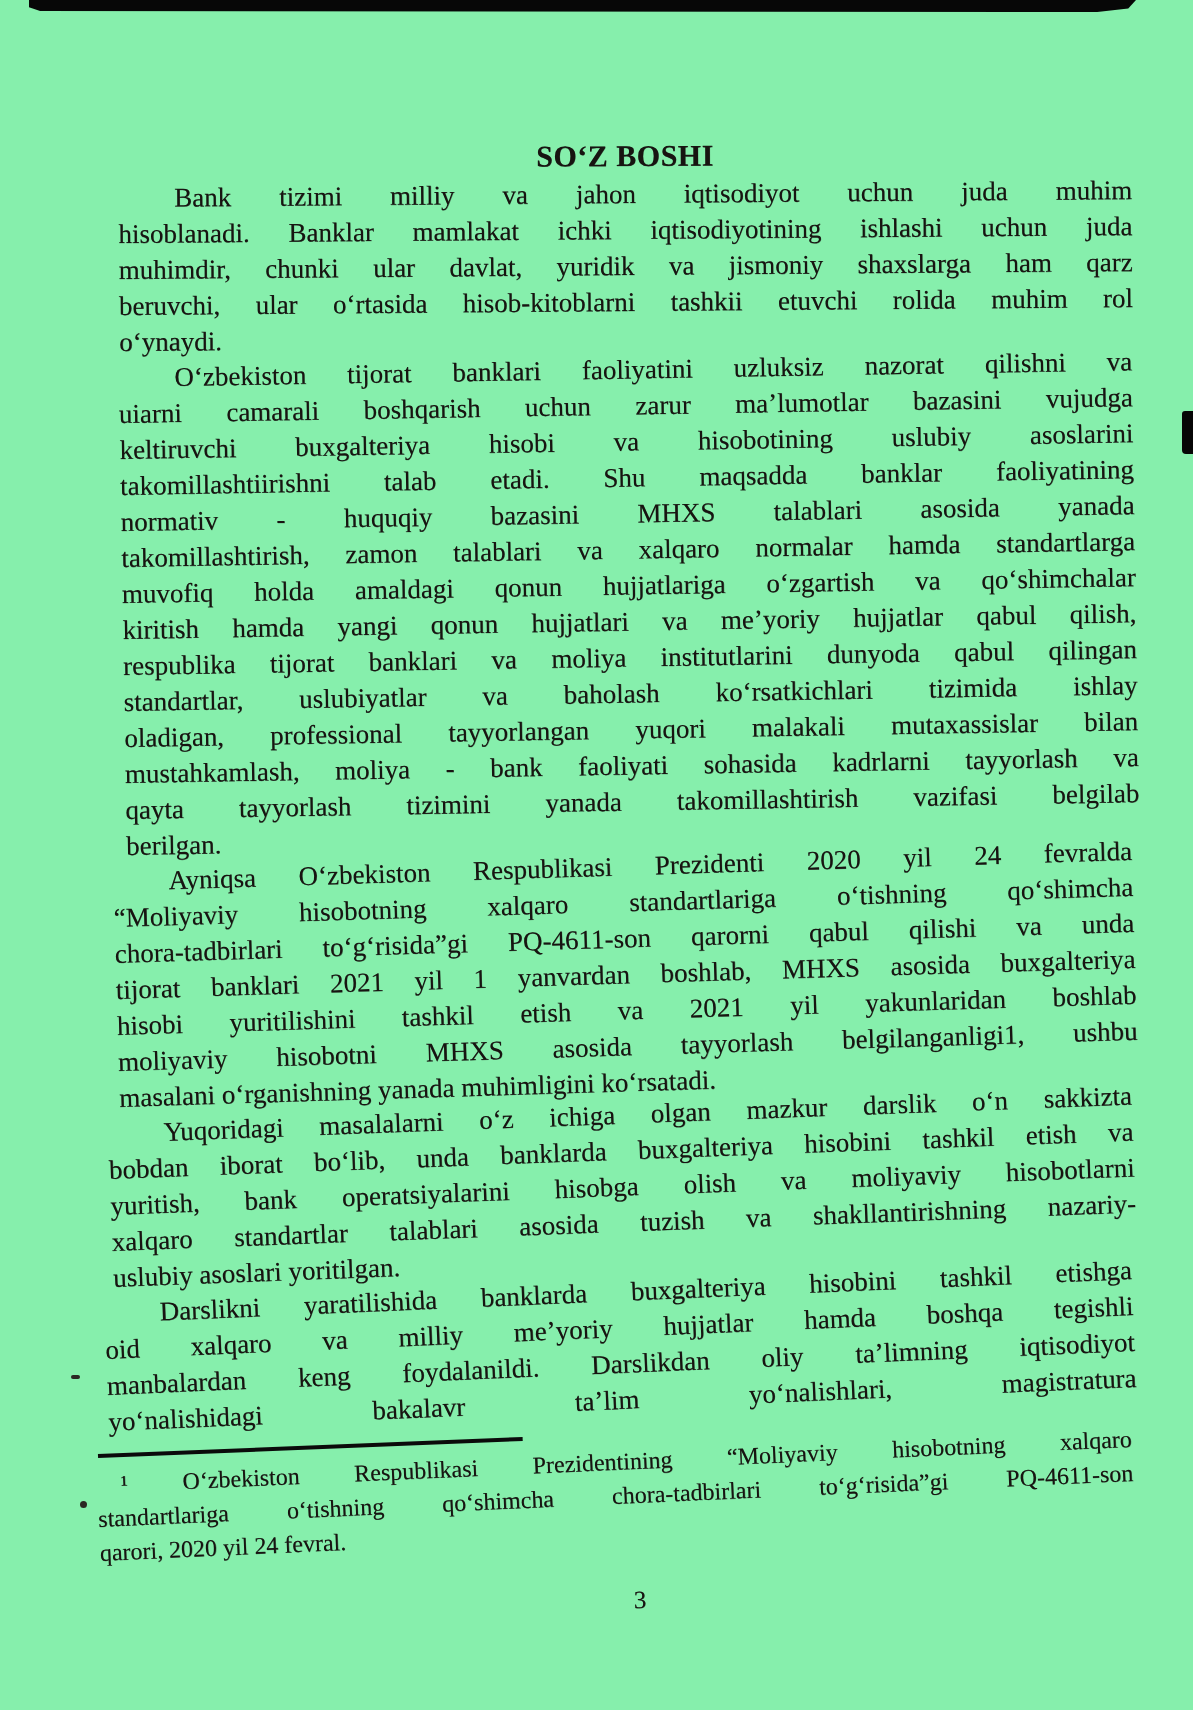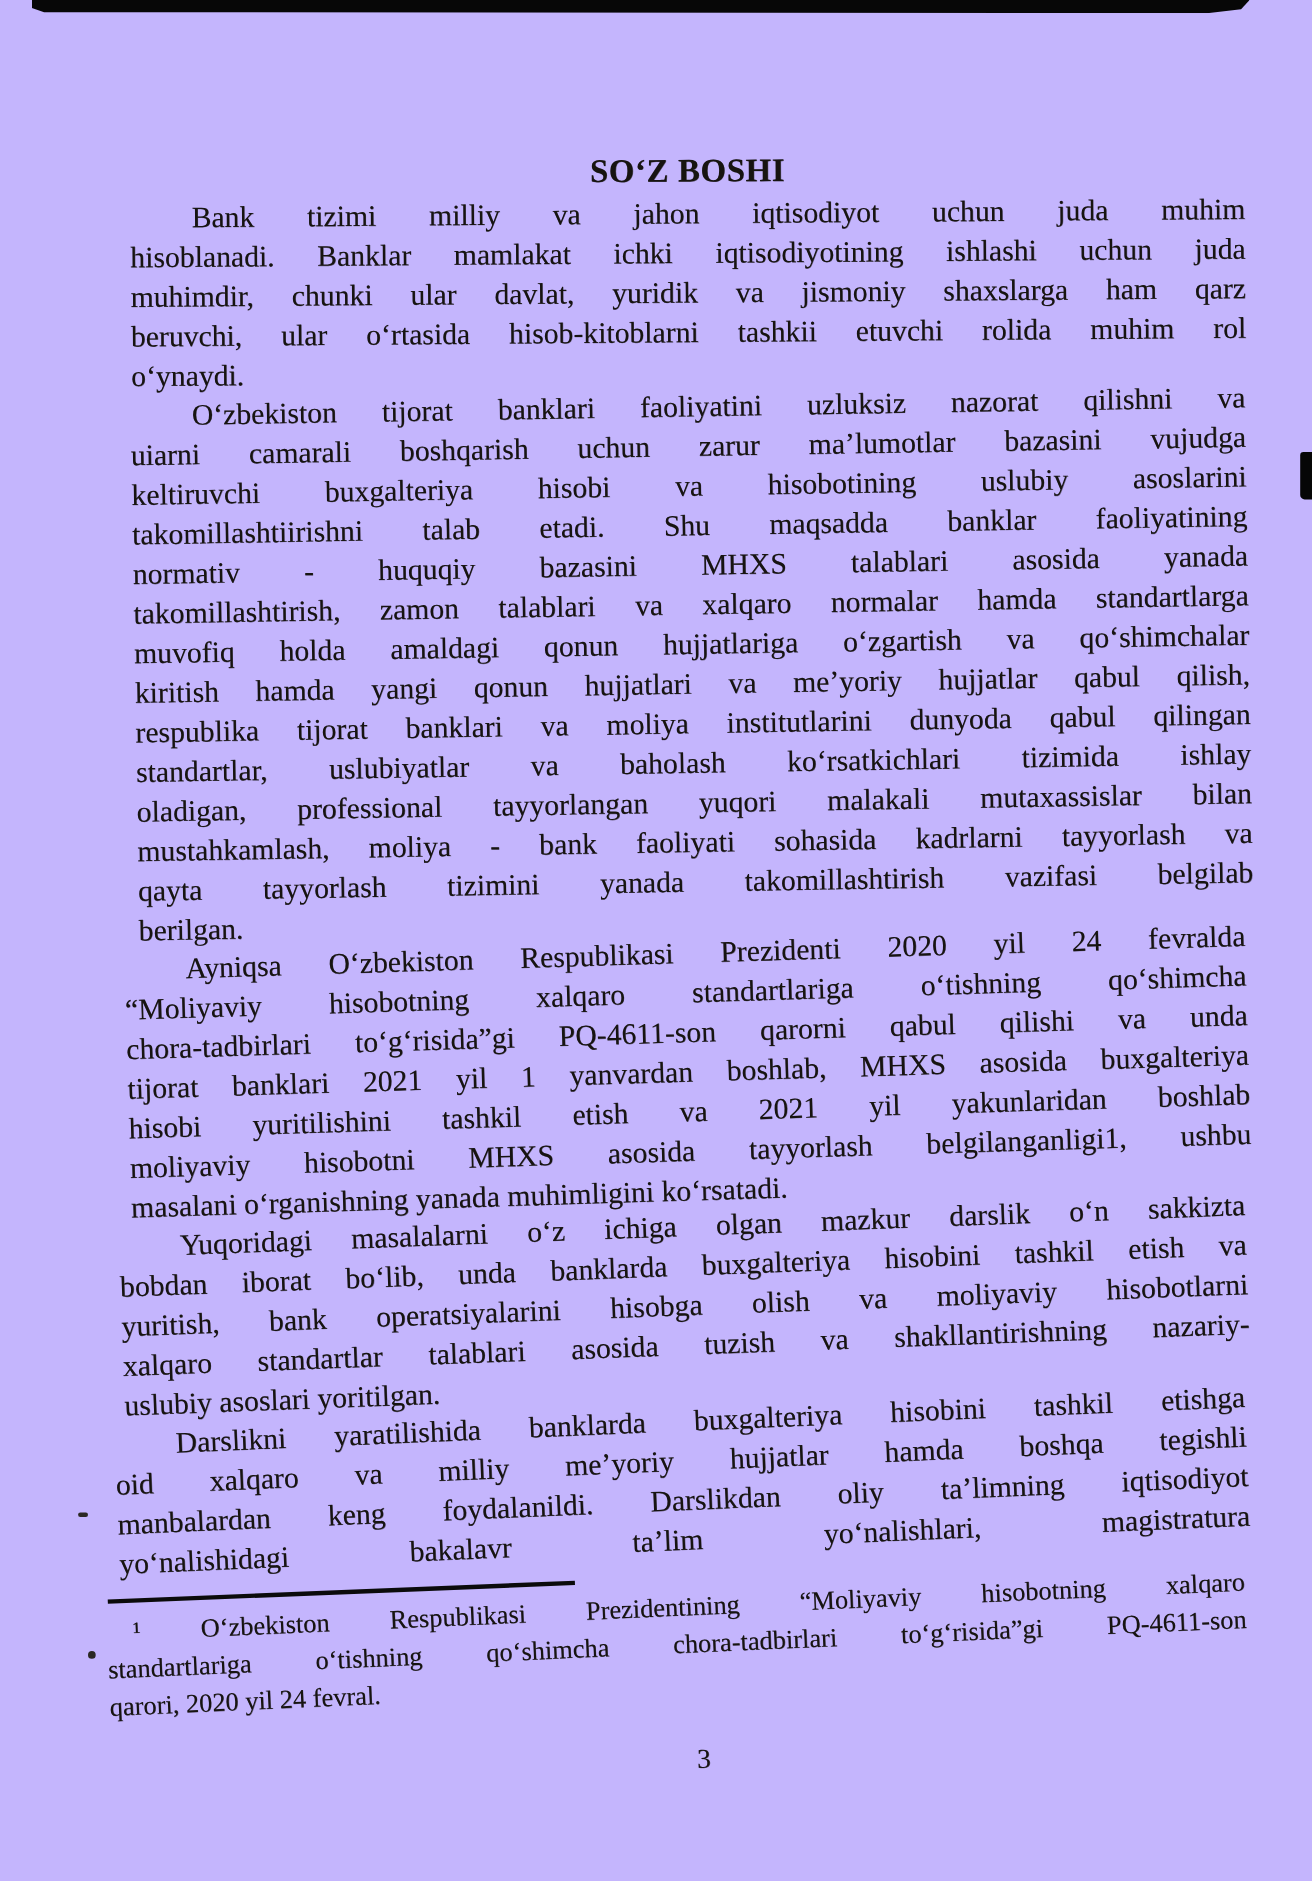--- a/index.html
+++ b/index.html
@@ -1,18 +1,18 @@
 <!DOCTYPE html>
 <html><head>
 <meta charset="utf-8">
 <style>
   html,body { margin:0; padding:0; background:#e8e8e8; }
   .page {
     position:relative; width:1193px; height:1710px; margin:0 auto;
-    background:#c4b5fd; overflow:hidden;
+    background:#86efac; overflow:hidden;
     font-family:"Liberation Serif", serif; color:#171411;
   }
   
   .artifact-top {
     position:absolute; left:29px; top:0; width:1107px; height:12px;
     background:#070707;
     clip-path:polygon(0 0,100% 0,99.3% 70%,96.5% 100%,1% 92%,0 60%);
   }
   .artifact-right {
     position:absolute; left:1182px; top:411px; width:11px; height:43px;

